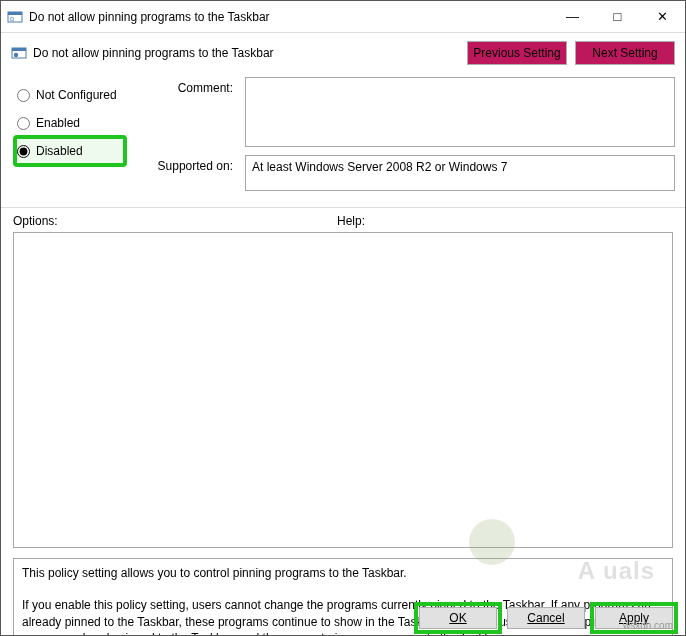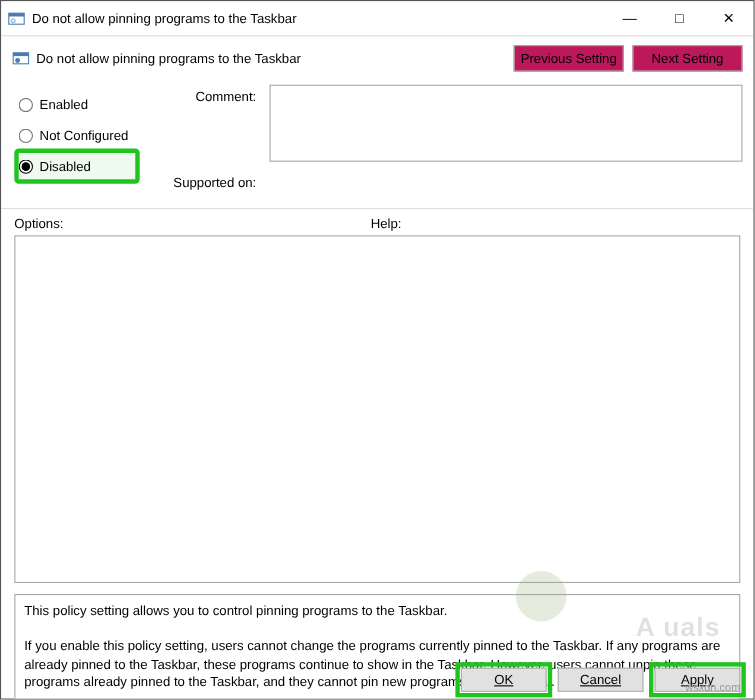--- a/index.html
+++ b/index.html
@@ -160,38 +160,39 @@
   </span>
   <span class="header-title">Do not allow pinning programs to the Taskbar</span>
   <button class="nav-btn">Previous Setting</button>
   <button class="nav-btn">Next Setting</button>
 </div>
 
 <div class="body-top">
   <div class="radio-col">
     <label class="radio-row">
       <input type="radio" name="state" style="">
-      <span>Enabled</span>
+      <span>Not Configured</span>
     </label>
     <label class="radio-row">
       <input type="radio" name="state" style="">
-      <span>Not Configured</span>
+      <span>Enabled</span>
     </label>
     <label class="radio-row radio-highlight">
       <input type="radio" name="state" checked="" style="">
       <span>Disabled</span>
     </label>
   </div>
   <div class="field-col">
     <div class="field-row">
       <span class="field-label">Comment:</span>
       <textarea class="textarea" style=""></textarea>
     </div>
     <div class="field-row">
       <span class="field-label">Supported on:</span>
+      <div class="supported-box">At least Windows Server 2008 R2 or Windows 7</div>
     </div>
   </div>
 </div>
 
 <div class="splitter"></div>
 
 <div class="labels-row">
   <span class="col-left">Options:</span>
   <span class="col-right">Help:</span>
 </div>

